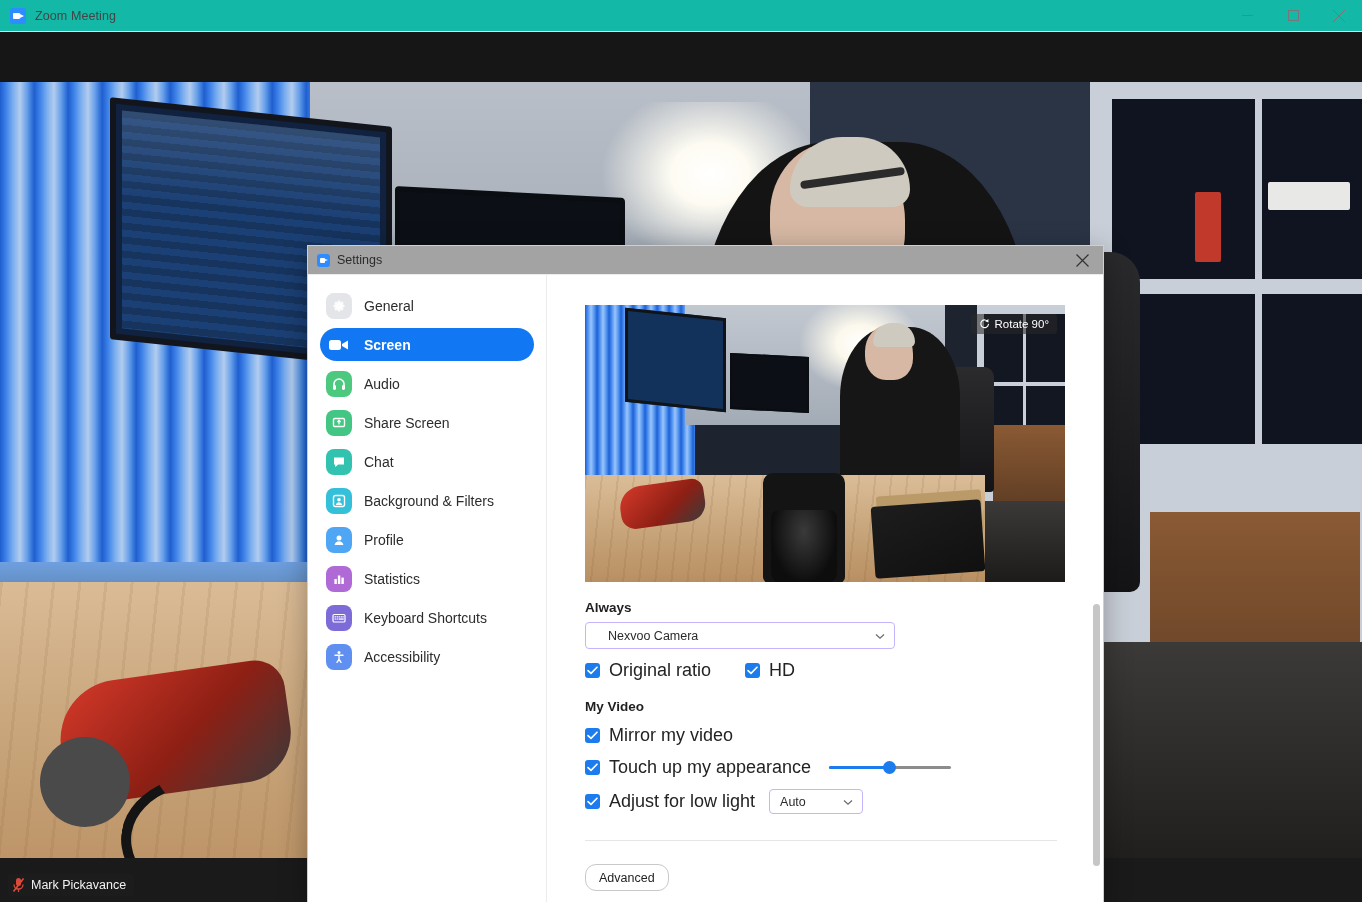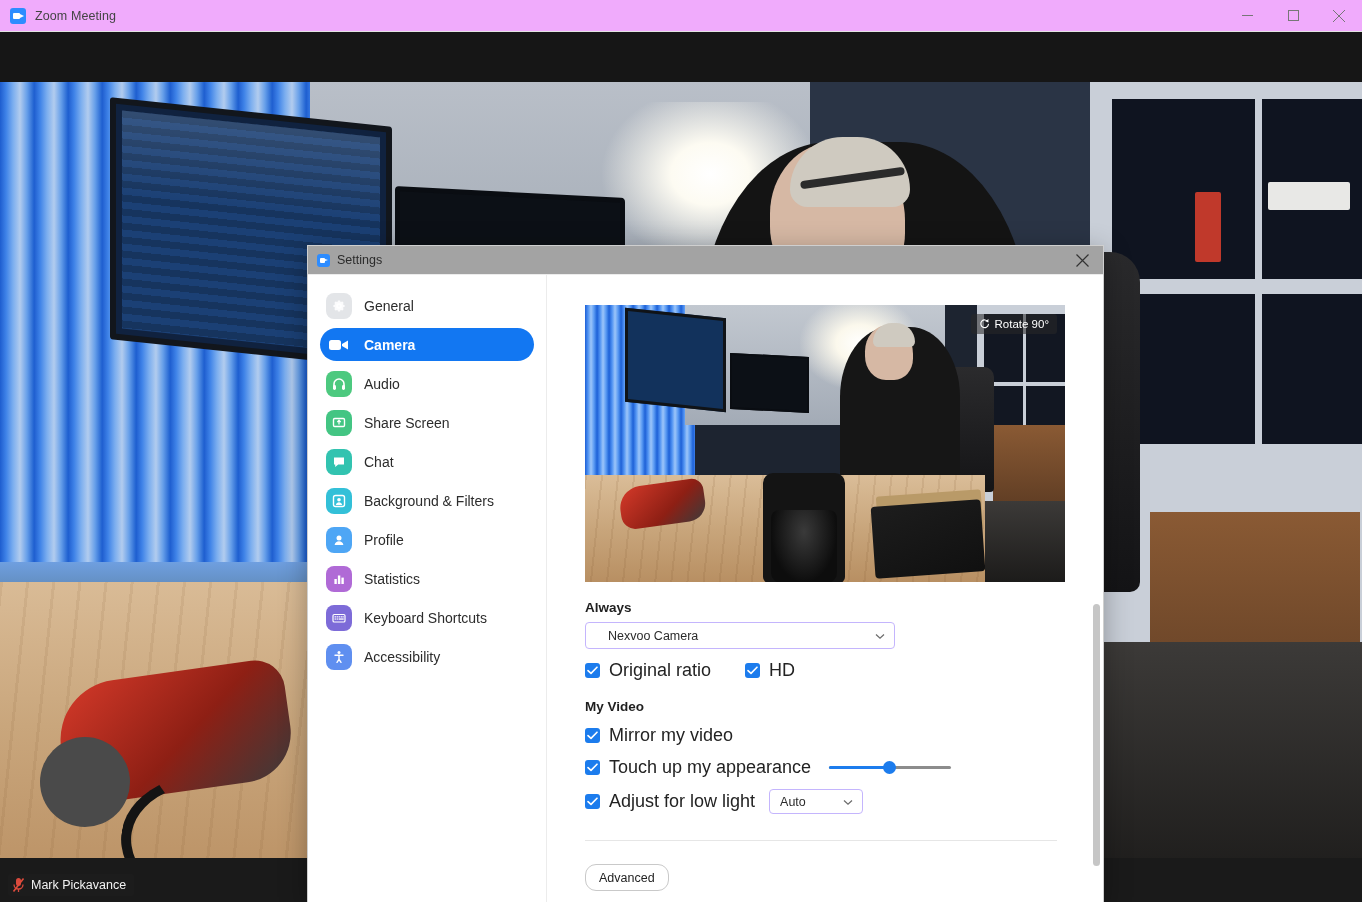--- a/index.html
+++ b/index.html
@@ -12,21 +12,21 @@
   #app {
     position: relative;
     width: 1362px; height: 902px;
     overflow: hidden;
   }
 
   
   .titlebar {
     position: absolute; top: 0; left: 0;
     width: 1362px; height: 31px;
-    background: #f0abfc;
+    background: #14b8a6;
     border-bottom: 1px solid #e2e2e2;
     display: flex; align-items: center;
     z-index: 40;
   }
   .tb-icon {
     width: 16px; height: 16px; margin-left: 10px; margin-right: 9px;
     background: #2d8cff; border-radius: 3px;
     position: relative; flex: none;
   }
   .tb-icon::after {
@@ -532,21 +532,21 @@
           <span>General</span>
         </div>
 
         <div class="nav-item active">
           <span class="nav-ic">
             <svg width="20" height="14" viewBox="0 0 20 14">
               <rect x="0" y="2" width="12" height="10" rx="2.5" fill="#fff"></rect>
               <path d="M13 6 L19 2.5 v9 L13 8 z" fill="#fff"></path>
             </svg>
           </span>
-          <span>Camera</span>
+          <span>Screen</span>
         </div>
 
         <div class="nav-item">
           <span class="nav-ic" style="background:#4dc97f;">
             <svg width="16" height="16" viewBox="0 0 16 16">
               <path d="M3 11V8a5 5 0 0 1 10 0v3" fill="none" stroke="#fff" stroke-width="1.6"></path>
               <rect x="2" y="9" width="3" height="5" rx="1.4" fill="#fff"></rect>
               <rect x="11" y="9" width="3" height="5" rx="1.4" fill="#fff"></rect>
             </svg>
           </span>

